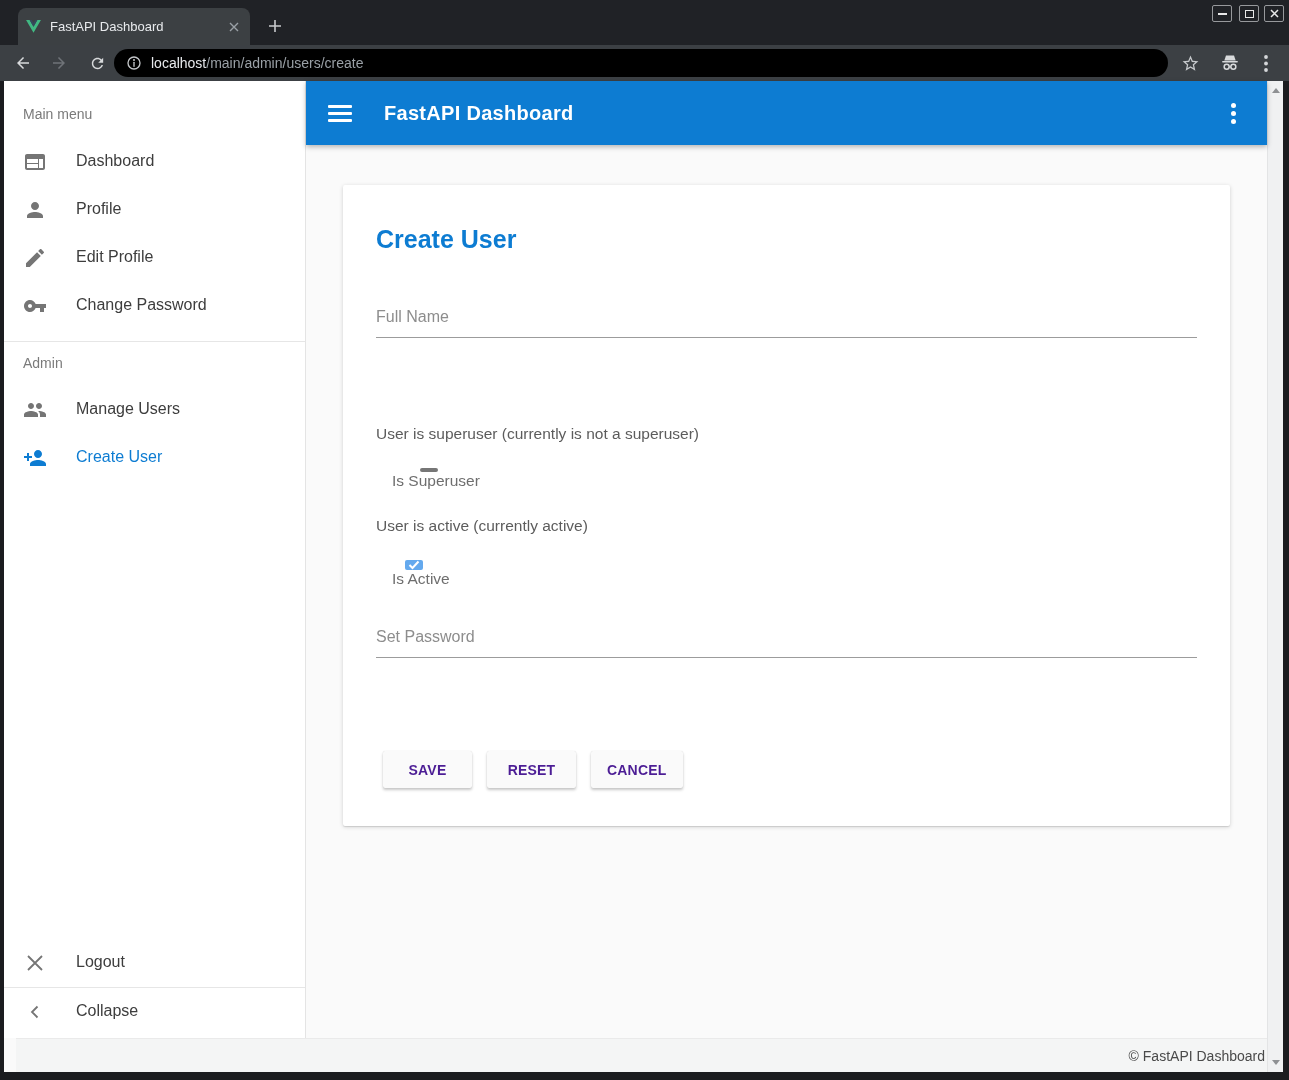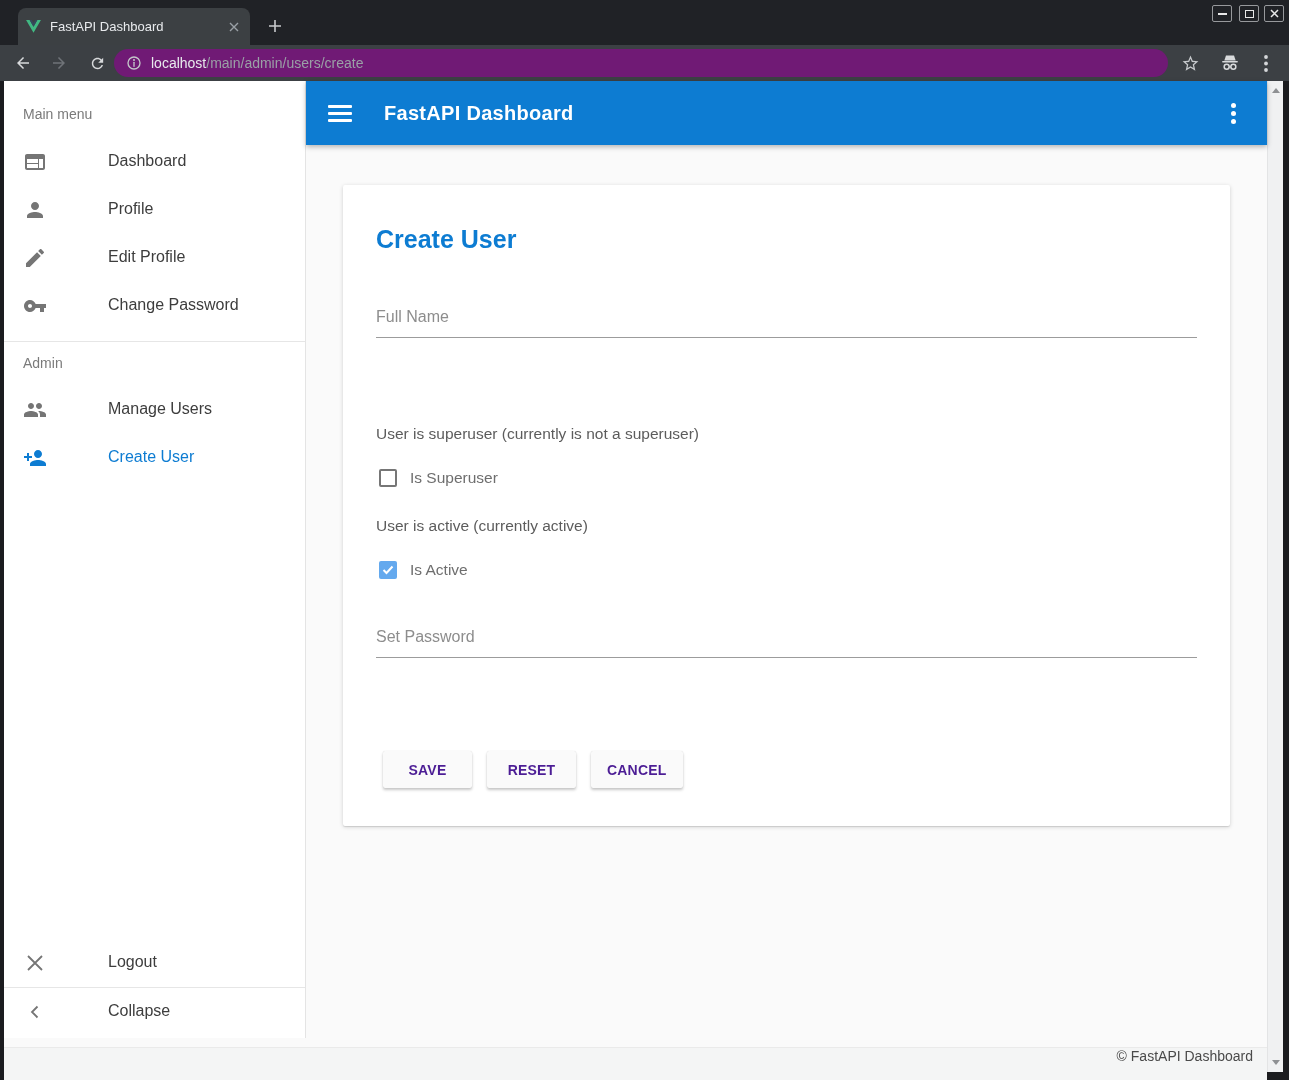--- a/index.html
+++ b/index.html
@@ -16,41 +16,41 @@
 
   .win-btn { position:absolute; top:5px; width:20px; height:17px; border:1px solid #97999c; border-radius:2px;
              display:flex; align-items:center; justify-content:center; }
   .win-min { left:1212px; } .win-max { left:1239px; } .win-close { left:1264px; }
   .glyph-min { width:9px; height:2px; background:#e8e8e8; }
   .glyph-max { width:9px; height:8px; border:1.5px solid #e8e8e8; }
 
   .toolbar { position:absolute; left:0; top:45px; width:100%; height:36px; background:#3c4044; display:flex; align-items:center; }
   .nav-ico { width:30px; height:30px; display:flex; align-items:center; justify-content:center; border-radius:15px; }
   .nav-back { margin-left:8px; } .nav-fwd { margin-left:6px; } .nav-reload { margin-left:8px; }
-  .omnibox { position:absolute; left:114px; top:49px; width:1054px; height:28px; background:#701a75; border-radius:14px;
+  .omnibox { position:absolute; left:114px; top:49px; width:1054px; height:28px; background:#000000; border-radius:14px;
              display:flex; align-items:center; padding:0 12px; }
   .url-host { color:#e8eaed; font-size:14px; margin-left:9px; }
   .url-path { color:#9aa0a6; font-size:14px; }
   .tb-right { position:absolute; top:49px; height:28px; display:flex; align-items:center; justify-content:center; width:28px; }
   .tb-star { left:1176px; } .tb-incog { left:1216px; } .tb-menu { left:1252px; }
 
   
   .page { position:absolute; left:4px; top:81px; width:1279px; height:991px; background:#fafafa; }
 
   .scrollbar { position:absolute; right:0; top:0; width:16px; height:100%; background:#f0f1f2; border-left:1px solid #e3e4e5; }
   .sb-arrow { position:absolute; left:4px; width:0; height:0; border-left:4px solid transparent; border-right:4px solid transparent; }
   .sb-up   { top:7px;    border-bottom:5px solid #8e9093; }
   .sb-down { bottom:7px; border-top:5px solid #8e9093; }
 
   
   .sidebar { position:absolute; left:0; top:0; width:302px; height:957px; background:#ffffff; border-right:1px solid #e4e4e4; }
   .side-label { position:absolute; left:19px; font-size:14px; color:#7a7a7a;text-align:center; }
   .srow { position:absolute; left:0; width:100%; height:48px; cursor:pointer; }
   .srow .s-ico { position:absolute; left:19px; top:12px; width:24px; height:24px; }
-  .srow .s-txt { position:absolute; left:72px; top:14px; font-size:16px; color:#3d3d3d;margin-left:32px; }
+  .srow .s-txt { position:absolute; left:72px; top:14px; font-size:16px; color:#3d3d3d; }
   .srow.active .s-txt { color:#0d7cd2; }
   .sdivider { position:absolute; left:0; width:100%; height:1px; background:#e6e6e6; }
 
   
   .appbar { position:absolute; left:302px; top:0; width:961px; height:64px; background:#0d7cd2;
             box-shadow:0 2px 5px rgba(0,0,0,.28); display:flex; align-items:center; z-index:3; }
   .hamburger { margin-left:22px; width:26px; height:26px; display:flex; flex-direction:column; justify-content:center; gap:4px; }
   .hamburger span { display:block; width:24px; height:3px; background:#ffffff; border-radius:1px; }
   .appbar-title { margin-left:30px; color:#ffffff; font-size:20px; font-weight:bold; letter-spacing:.3px; }
   .appbar-kebab { position:absolute; right:22px; top:20px; width:24px; height:24px; display:flex; flex-direction:column; align-items:center; justify-content:center; gap:3px; }
@@ -61,33 +61,33 @@
   .card { position:absolute; left:37px; top:40px; width:887px; height:641px; background:#ffffff; border-radius:2px;
           box-shadow:0 1px 4px rgba(0,0,0,.16), 0 1px 1px rgba(0,0,0,.1); }
   .card-title { position:absolute; left:33px; top:40px; font-size:25px; color:#0d7cd2; }
   .mfield { position:absolute; left:33px; width:821px; height:33px; border-bottom:1px solid #9c9c9c; }
   .mfield input { width:100%; height:100%; border:none; outline:none; background:transparent; font-family:"Liberation Sans",sans-serif;
                   font-size:16px; color:#1d4ed8; padding-bottom:8px; }
   .mfield input::placeholder { color:#8d8d8d; opacity:1; }
   .f1 { top:120px; } .f2 { top:188px; } .f3 { top:440px; } .f4 { top:508px; }
   .helper { position:absolute; left:33px; font-size:15.5px; color:#5c5c5c; }
   .h1 { top:240px; } .h2 { top:332px; }
-  .cbrow { position:absolute; left:36px; height:20px; display:flex; align-items:center; cursor:pointer; }
+  .cbrow { position:absolute; left:36px; height:20px; display:flex; align-items:center; cursor:pointer;flex-direction:column; }
   .cb1 { top:283px; } .cb2 { top:375px; }
   .cbox { width:18px; height:18px; border-radius:2px; display:flex; align-items:center; justify-content:center; }
   .cbox.unchecked { border:2px solid #767676; background:#fff; }
   .cbox.checked { background:#64a9ee; }
   .cblabel { margin-left:13px; font-size:15.5px; color:#6e6e6e; }
   .btnrow { position:absolute; left:40px; top:566px; display:flex; gap:15px; }
   .mbtn { min-width:89px; height:37px; padding:0 16px; background:#fafafa; border:none; border-radius:2px;
           box-shadow:0 2px 3px rgba(0,0,0,.22), 0 0 1px rgba(0,0,0,.15); font-family:"Liberation Sans",sans-serif;
           font-size:14px; font-weight:bold; color:#4c1d95; letter-spacing:.2px; cursor:pointer; }
 
-  .page-footer { position:absolute; left:0; top:957px; width:1263px; height:34px; background:#f4f5f5; border-top:1px solid #eaeaea;
-                 display:flex; justify-content:flex-end; padding-right:14px;margin-top:9px; }
+  .page-footer { position:absolute; left:12px; top:957px; width:1263px; height:34px; background:#f4f5f5; border-top:1px solid #eaeaea;
+                 display:flex; align-items:center; justify-content:flex-end; padding-right:14px; }
   .page-footer span { font-size:14px; color:#4a4a4a; }
 
   svg { display:block; }
 </style>
 </head>
 <body>
 
 <div id="window">
 
   <div class="tabstrip">

